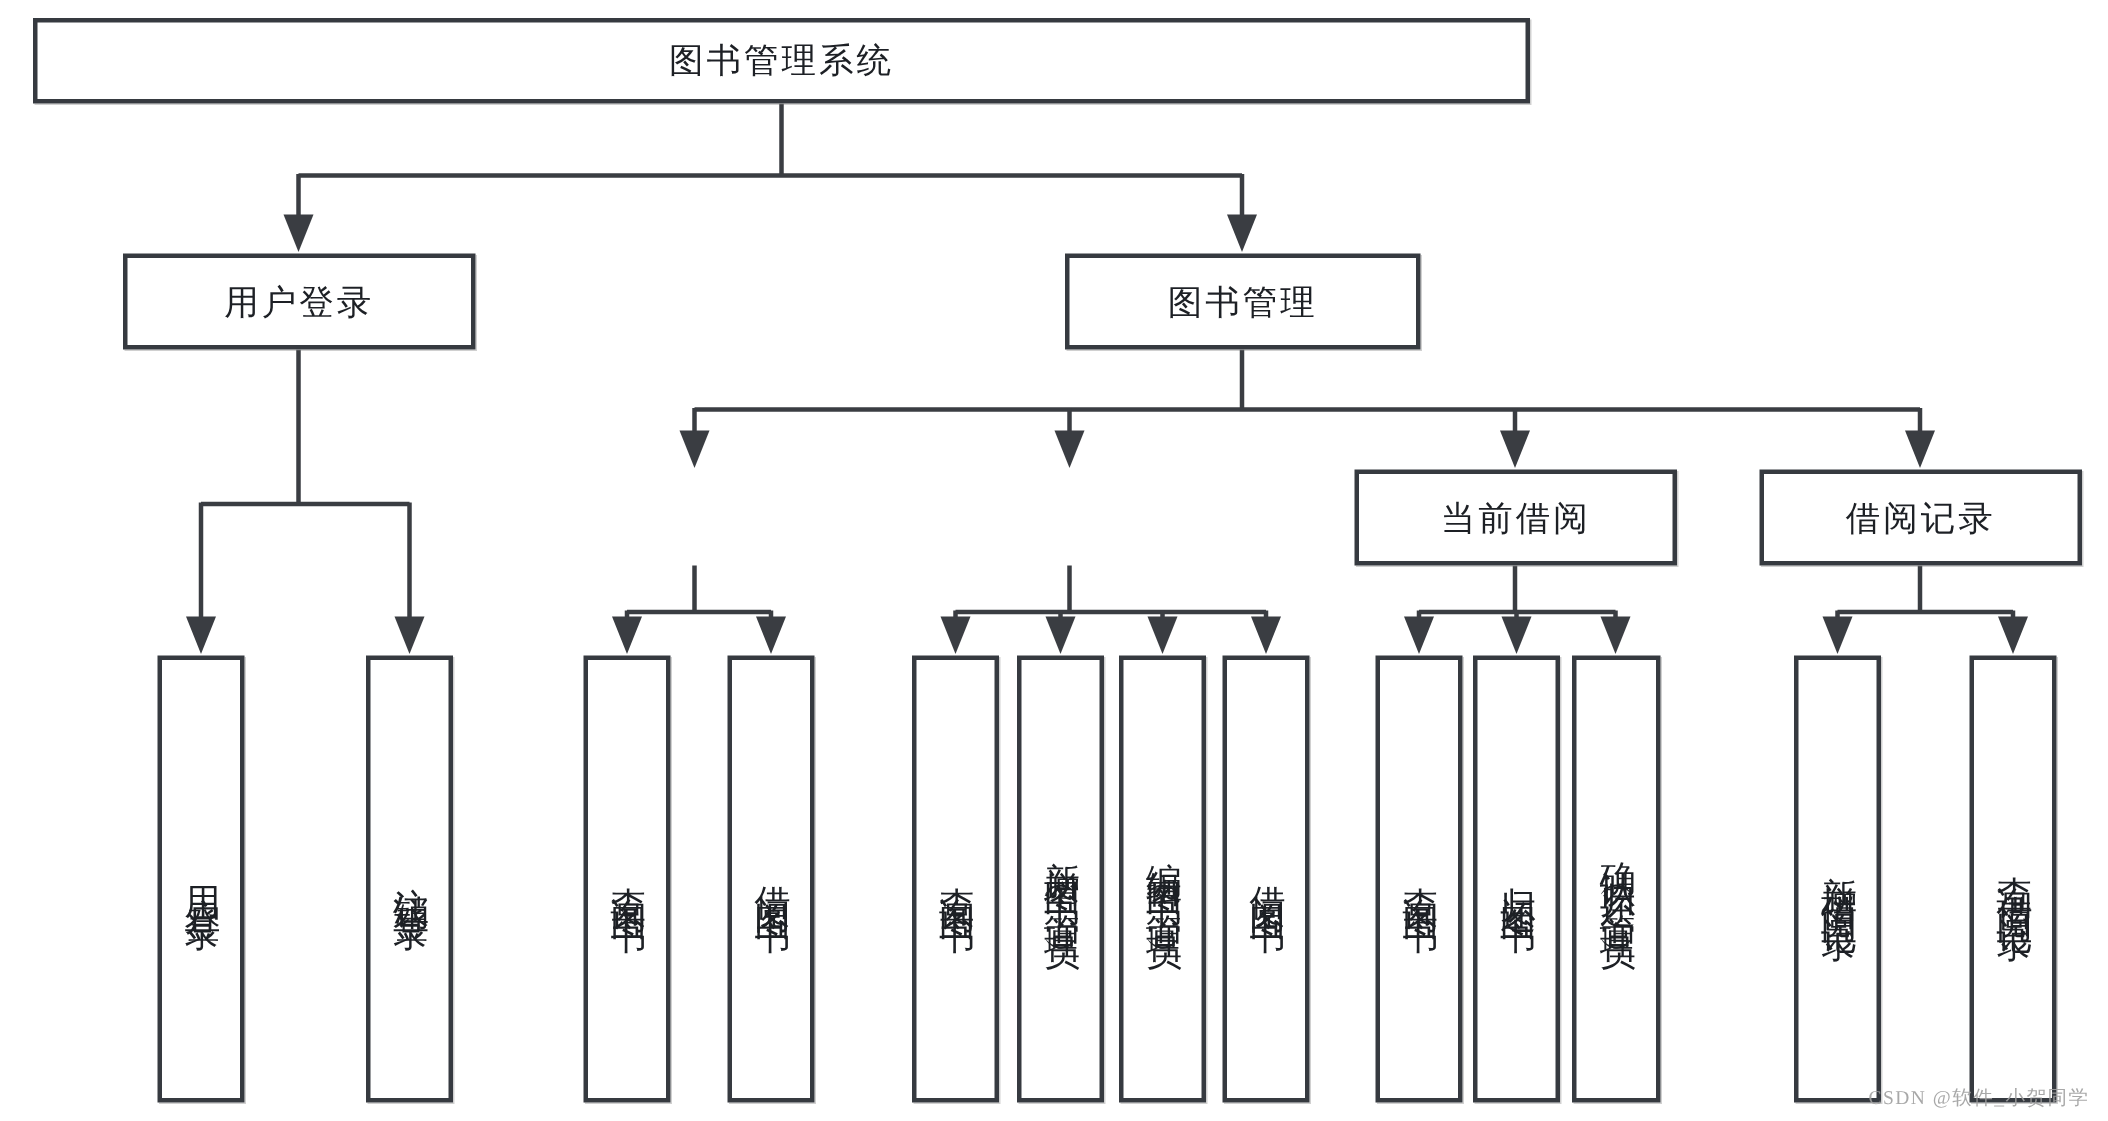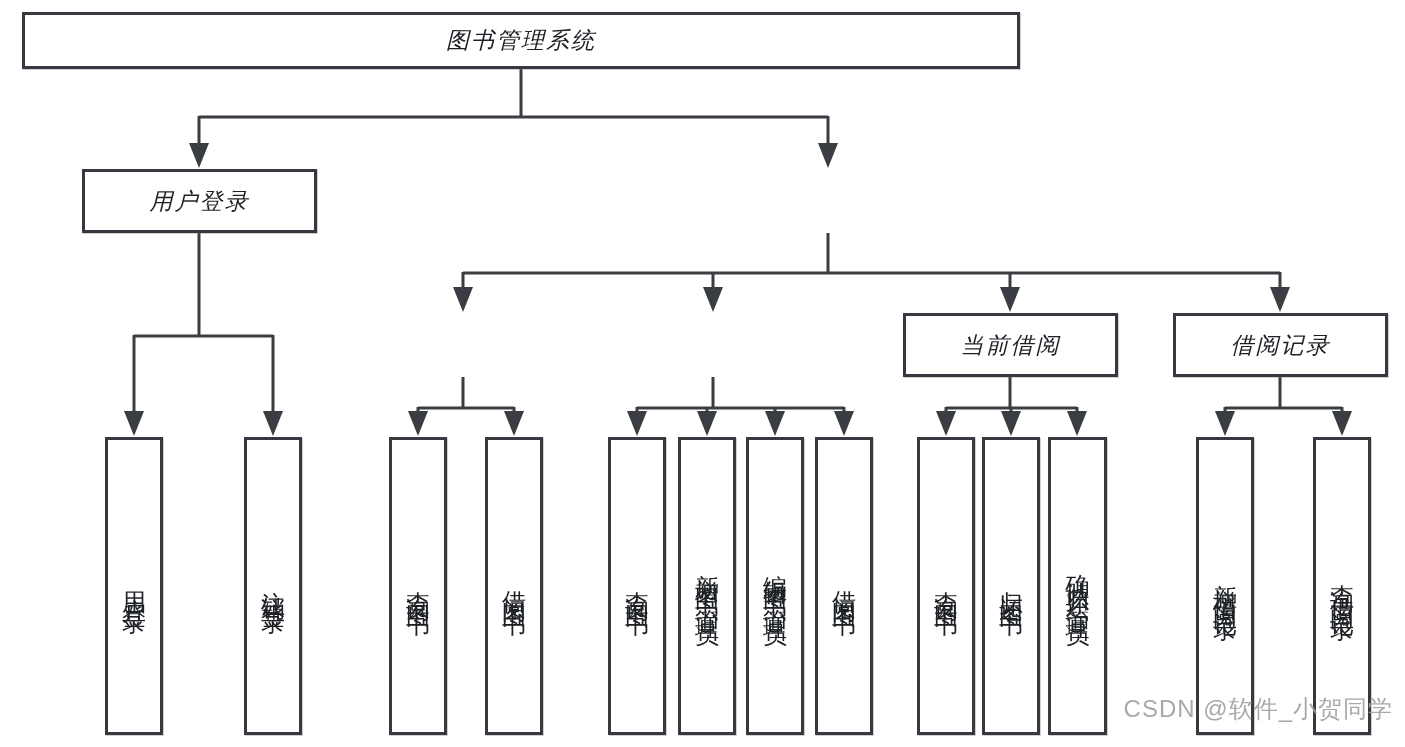--- a/index.html
+++ b/index.html
@@ -23,36 +23,37 @@
     border: 3px solid #363a40;
     background: #ffffff;
     color: #1d2025;
     display: flex;
     align-items: center;
     justify-content: center;
     z-index: 2;
     box-shadow: 1px 1px 0 rgba(120,120,120,0.35);
   }
   .hbox { font-size: 23px; }
-  .hbox .label { white-space: nowrap; letter-spacing: 2px; font-style: italic; }
+  .hbox .label { white-space: nowrap; letter-spacing: 2px; }
   .vbox { font-size: 24px; }
   .vbox .label {
     writing-mode: vertical-rl;
     letter-spacing: 7px;
     line-height: 1;
   }
   .watermark {
     position: absolute;
     right: 12px;
-    bottom: 22px;
+    bottom: 6px;
     z-index: 5;
-    font-size: 24px;
+    font-size: 13px;
     letter-spacing: 1px;
     color: rgba(158,158,158,0.9);
     white-space: nowrap;
+    font-family: Liberation Serif, serif;
   }
 </style>
 </head>
 <body>
 
 <div class="canvas">
 
   <svg class="wires" width="1405" height="747" viewBox="0 0 1405 747" aria-hidden="true">
 
     <g stroke="#3a3d42" stroke-width="3" fill="none">
@@ -135,20 +136,23 @@
     </g>
   </svg>
 
   <div class="node hbox" style="left:22px; top:12px; width:998px; height:57px">
     <span class="label">图书管理系统</span>
   </div>
 
   <div class="node hbox" style="left:82px; top:169px; width:235px; height:64px">
     <span class="label">用户登录</span>
   </div>
+  <div class="node hbox" style="left:710px; top:169px; width:237px; height:64px">
+    <span class="label">图书管理</span>
+  </div>
 
   <div class="node hbox" style="left:1173px; top:313px; width:215px; height:64px">
     <span class="label">借阅记录</span>
   </div>
   <div class="node hbox" style="left:903px; top:313px; width:215px; height:64px">
     <span class="label">当前借阅</span>
   </div>
 
   <div class="node vbox" style="left:105px; top:437px; width:58px; height:298px">
     <span class="label">用户登录</span>

